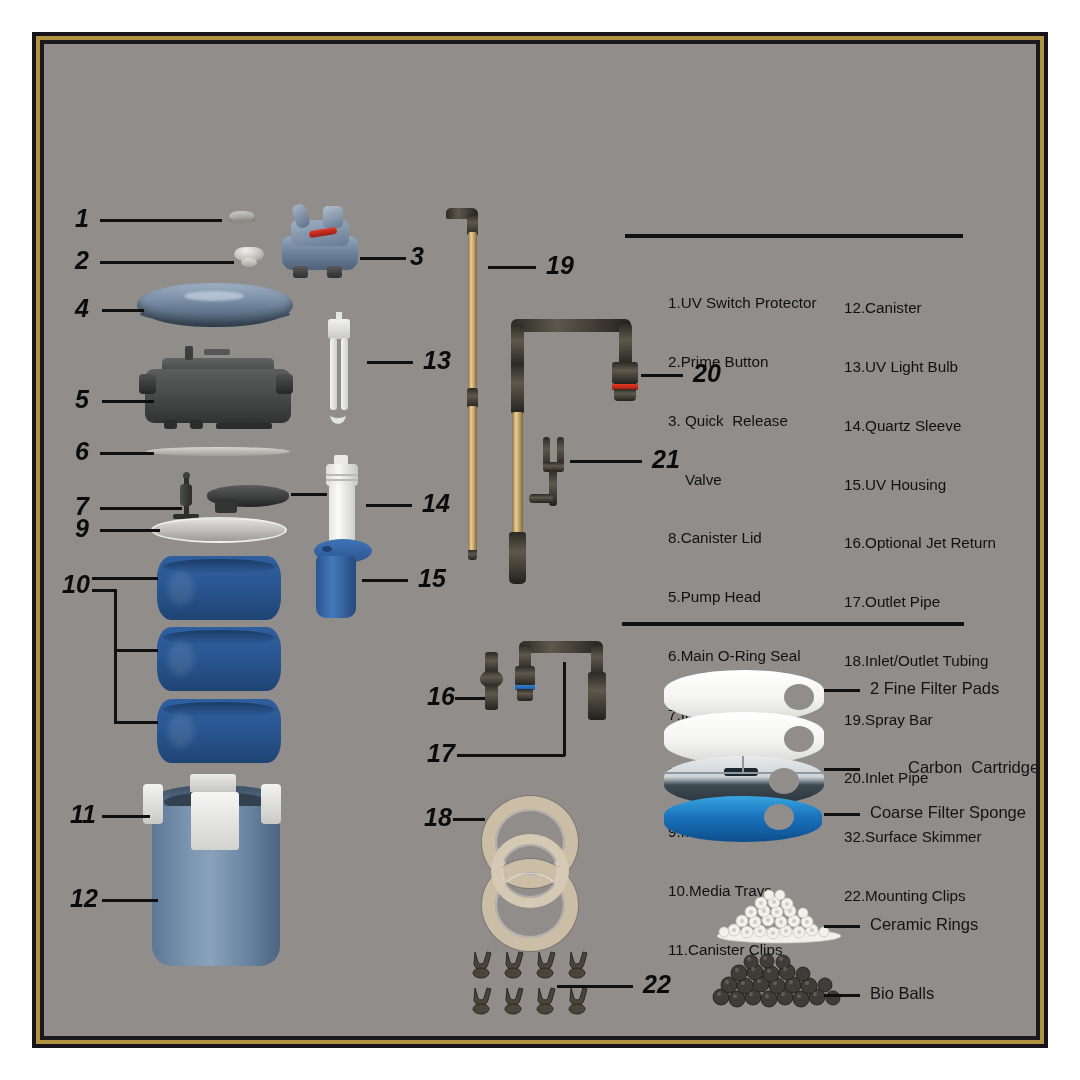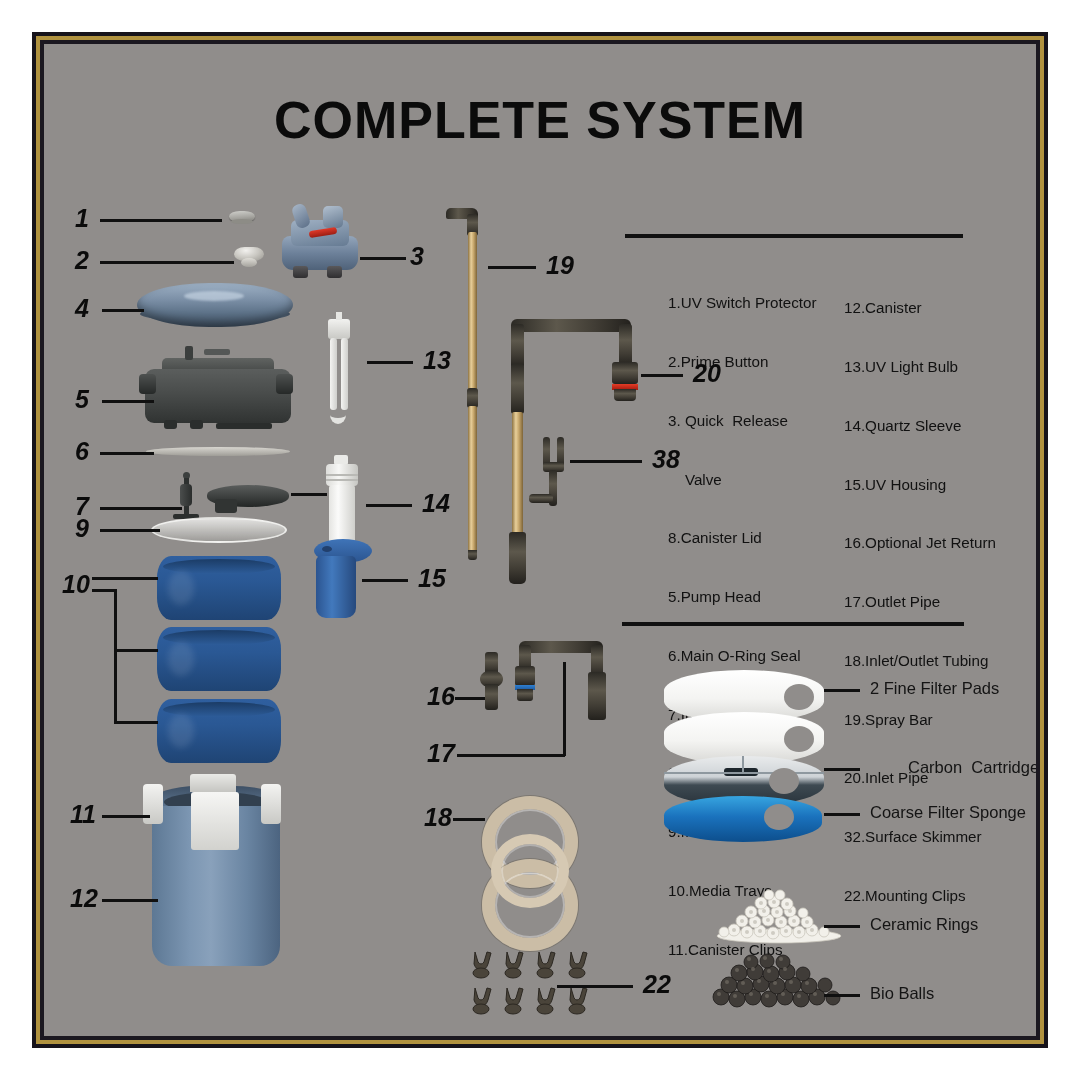--- a/index.html
+++ b/index.html
@@ -189,21 +189,20 @@
 <body>
 
 <div id="poster">
 
   <div class="frame-outer"></div>
   <div class="frame-gold"></div>
   <div class="frame-dark2"></div>
 
   <div class="stage">
 
-    <div class="main-title">COMPLETE SYSTEM</div>
 
     <div class="part p1" style="left:185px;top:167px;"></div>
     <div class="part p1b" style="left:187px;top:175px;"></div>
     <div class="lead" style="left:56px;top:175px;width:122px;"></div>
     <div class="num" style="left:31px;top:160px;">1</div>
 
     <div class="part p2" style="left:190px;top:203px;"></div>
     <div class="part p2s" style="left:197px;top:214px;"></div>
     <div class="lead" style="left:56px;top:217px;width:134px;"></div>
     <div class="num" style="left:31px;top:202px;">2</div>
@@ -330,21 +329,21 @@
     <div class="part darkH" style="left:465px;top:488px;width:17px;height:52px;border-radius:3px 3px 5px 5px;"></div>
     <div class="lead" style="left:597px;top:330px;width:42px;"></div>
     <div class="num" style="left:649px;top:315px;">20</div>
 
     <div class="part darkH" style="left:499px;top:393px;width:7px;height:32px;"></div>
     <div class="part darkH" style="left:513px;top:393px;width:7px;height:30px;"></div>
     <div class="part darkH" style="left:499px;top:418px;width:21px;height:10px;"></div>
     <div class="part darkH" style="left:505px;top:426px;width:8px;height:36px;"></div>
     <div class="part darkH" style="left:485px;top:450px;width:24px;height:9px;border-radius:4px;"></div>
     <div class="lead" style="left:526px;top:416px;width:72px;"></div>
-    <div class="num" style="left:608px;top:401px;">38</div>
+    <div class="num" style="left:608px;top:401px;">21</div>
 
     <div class="part darkH" style="left:441px;top:608px;width:13px;height:22px;border-radius:3px 3px 0 0;"></div>
     <div class="part darkH" style="left:436px;top:626px;width:23px;height:18px;border-radius:50%;"></div>
     <div class="part darkH" style="left:441px;top:640px;width:13px;height:26px;border-radius:0 0 3px 3px;"></div>
     <div class="lead" style="left:411px;top:653px;width:30px;"></div>
     <div class="num" style="left:383px;top:638px;">16</div>
 
     <div class="part dark" style="left:475px;top:597px;width:84px;height:12px;border-radius:6px;"></div>
     <div class="part darkH" style="left:475px;top:601px;width:12px;height:26px;"></div>
     <div class="part darkH" style="left:547px;top:601px;width:12px;height:32px;"></div>

